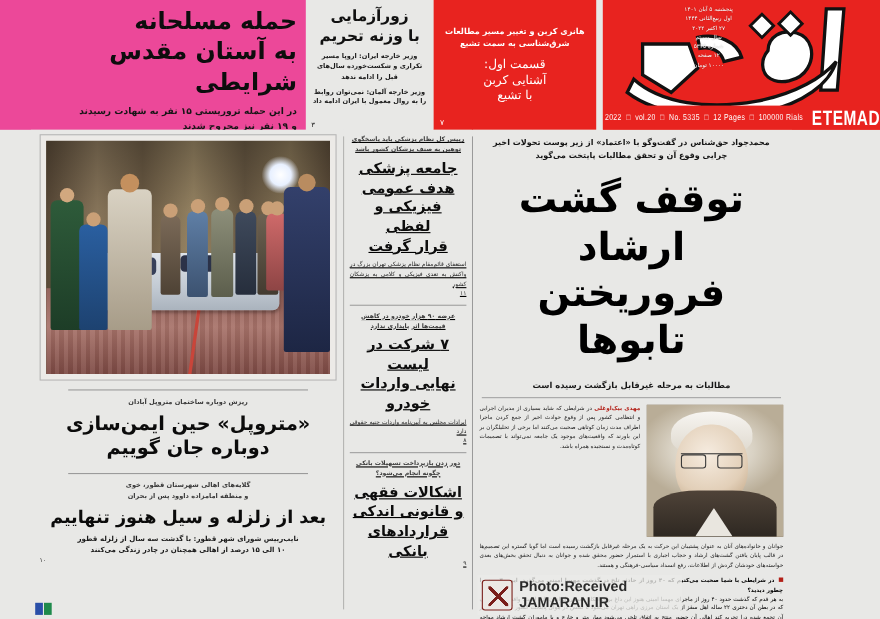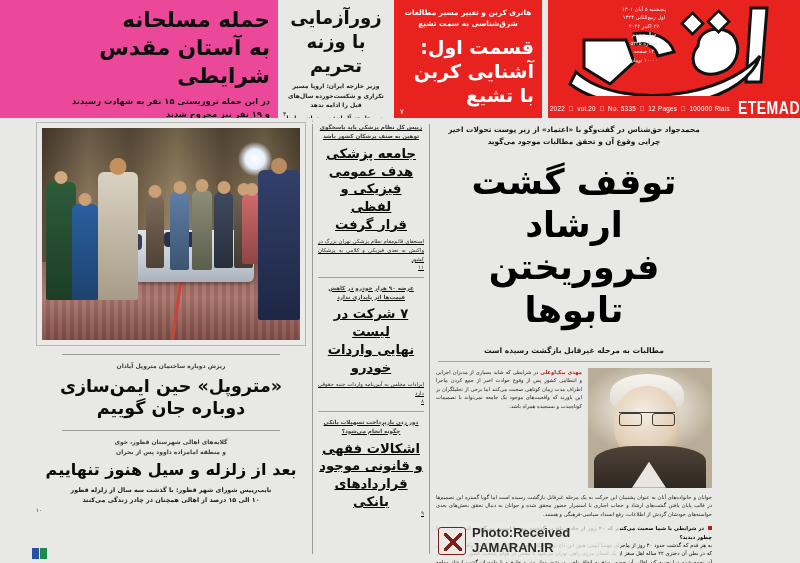--- a/index.html
+++ b/index.html
@@ -86,50 +86,49 @@
 
   .mast-white-gap {
     width: 6px; height: 118px; background: #e8e8e6;
   }
 
   .mast-promo {
     position: relative;
     width: 148px; height: 118px;
     background: #e8231f;
     color: #fff;
-    padding: 7px 8px 4px 8px;
+    padding: 23px 8px 4px 8px;
     text-align: center;
   }
   .promo-kicker {
     font-size: 7.4px;
     line-height: 1.5;
     font-weight: 700;
     margin-bottom: 7px;
   }
   .promo-title {
-    font-size: 19px;
-    font-weight: 700;
+    font-size: 11px;
+    font-weight: 400;
     line-height: 1.25;
-    text-align: right;
   }
   .promo-page {
     position: absolute;
     left: 6px; bottom: 2px;
     font-size: 7px;
   }
 
   .mast-mid {
     position: relative;
     width: 116px; height: 118px;
     background: #e8e8e6;
     padding: 6px 5px 0 5px;
     text-align: center;
   }
   .mid-hl {
-    font-size: 18px;
+    font-size: 14px;
     font-weight: 700;
     line-height: 1.32;
     color: #111;
     letter-spacing: -.2px;
   }
   .mid-sub {
     font-size: 6px;
     line-height: 1.55;
     color: #1a1a1a;
     margin-top: 4px;
@@ -548,21 +547,21 @@
         <div>و ۱۹ نفر نیز مجروح شدند</div>
       </div>
     </div>
   </div>
 
   <div class="body-grid">
 
     <div class="col col-main">
       <div class="kicker">
         <div>محمدجواد حق‌شناس در گفت‌وگو با «اعتماد» از زیر پوست تحولات اخیر</div>
-        <div>چرایی وقوع آن و تحقق مطالبات موجود می‌گوید</div>
+        <div>چرایی وقوع آن و تحقق مطالبات پایتخت می‌گوید</div>
       </div>
 
       <div class="main-head">
         <div>توقف گشت ارشاد</div>
         <div>فروریختن تابوها</div>
       </div>
 
       <div class="main-sub">مطالبات به مرحله غیرقابل بازگشت رسیده است</div>
       <div class="hr-thin"></div>
 
@@ -632,21 +631,21 @@
         <div class="mini-sub">ایرادات مجلس به آیین‌نامه واردات جنبه حقوقی دارد</div>
         <div class="badge-num">۸</div>
       </div>
 
       <div class="hr-mid"></div>
 
       <div>
         <div class="mini-kicker">دور زدن بازپرداخت تسهیلات بانکی چگونه انجام می‌شود؟</div>
         <div class="mini-head">
           <div>اشکالات فقهی</div>
-          <div>و قانونی موجود</div>
+          <div>و قانونی اندکی</div>
           <div>قراردادهای بانکی</div>
         </div>
         <div class="badge-num">۹</div>
       </div>
     </div>
 
     <div class="rule-v"></div>
 
     <div class="col col-lead">
       <div class="lead-frame">

